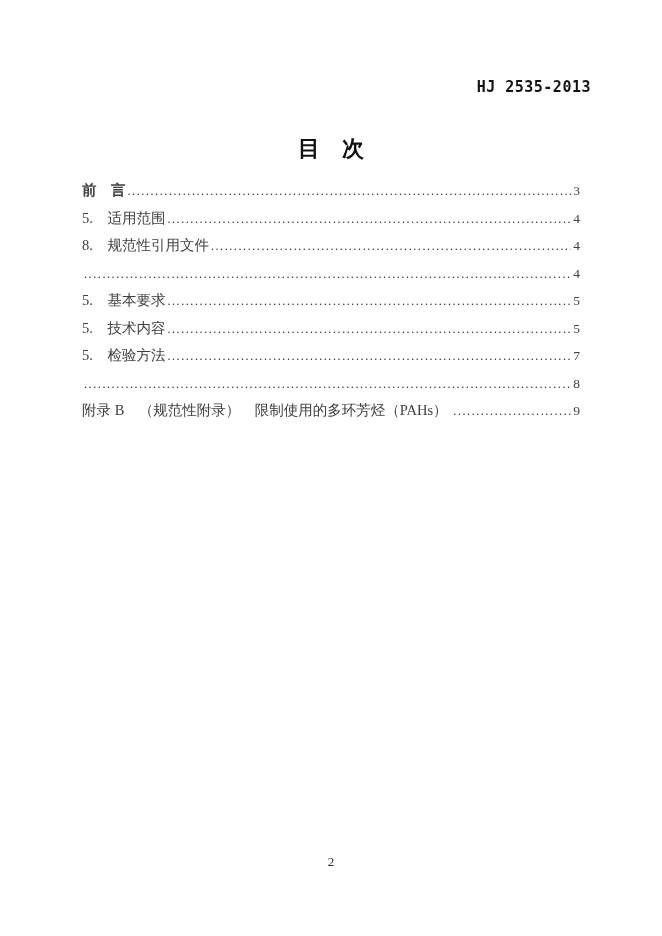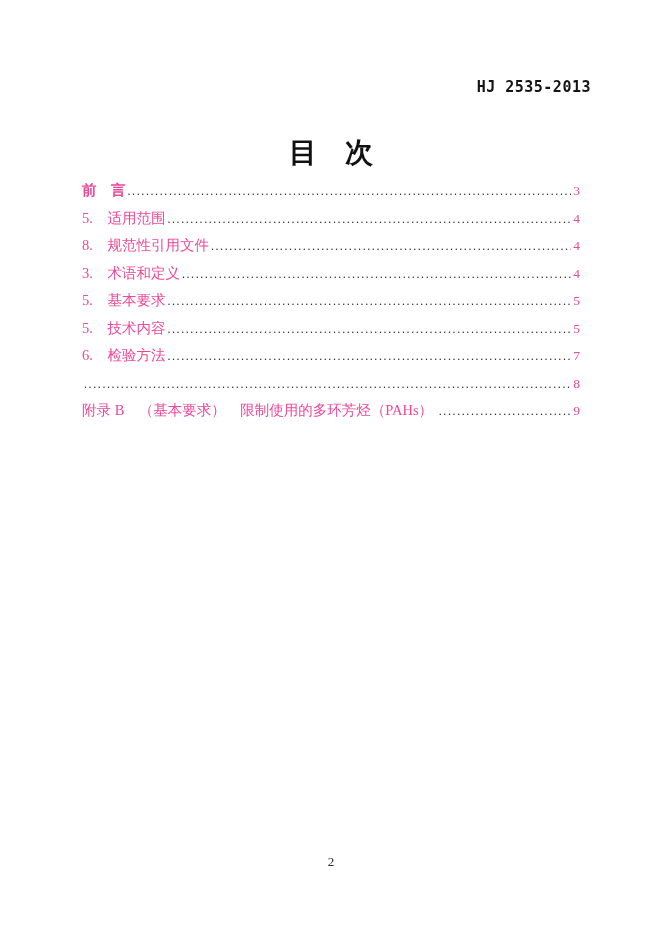--- a/index.html
+++ b/index.html
@@ -29,38 +29,38 @@
     color: #141414;
     white-space: pre;
   }
   .toc-title {
     position: absolute;
     top: 134px;
     left: 0;
     width: 100%;
     margin: 0;
     text-align: center;
-    font-size: 28px;
+    font-size: 22px;
     font-weight: bold;
     color: #111;
     white-space: pre;
     font-family: "Liberation Serif", serif;
   }
   .toc {
     position: absolute;
     top: 177px;
     left: 82px;
     width: 498px;
   }
   .toc-row {
     display: flex;
     align-items: baseline;
     line-height: 26.5px;
     font-size: 14.5px;
-    color: #ec4899;
+    color: #404040;
   }
   .toc-row.bold .toc-label { font-weight: bold; }
   .toc-label { white-space: pre; flex: 0 0 auto; }
   .toc-dots {
     flex: 1 1 auto;
     overflow: hidden;
     white-space: nowrap;
     margin: 0 1px 0 2px;
     min-width: 10px;
   }
@@ -106,49 +106,48 @@
     <span class="toc-page">4</span>
   </div>
 
   <div class="toc-row">
     <span class="toc-label">8.    规范性引用文件</span>
     <span class="toc-dots"></span>
     <span class="toc-page">4</span>
   </div>
 
   <div class="toc-row">
-    <span class="toc-label">3.    术语和定义</span>
     <span class="toc-dots"></span>
     <span class="toc-page">4</span>
   </div>
 
   <div class="toc-row">
     <span class="toc-label">5.    基本要求</span>
     <span class="toc-dots"></span>
     <span class="toc-page">5</span>
   </div>
 
   <div class="toc-row">
     <span class="toc-label">5.    技术内容</span>
     <span class="toc-dots"></span>
     <span class="toc-page">5</span>
   </div>
 
   <div class="toc-row">
-    <span class="toc-label">6.    检验方法</span>
+    <span class="toc-label">5.    检验方法</span>
     <span class="toc-dots"></span>
     <span class="toc-page">7</span>
   </div>
 
   <div class="toc-row">
     <span class="toc-dots"></span>
     <span class="toc-page">8</span>
   </div>
 
   <div class="toc-row">
-    <span class="toc-label">附录 B　（基本要求）　限制使用的多环芳烃（PAHs） </span>
+    <span class="toc-label">附录 B　（规范性附录）　限制使用的多环芳烃（PAHs） </span>
     <span class="toc-dots"></span>
     <span class="toc-page">9</span>
   </div>
 </div>
 
   <div class="footer-page">2</div>
 </div>
 
 </body></html>

